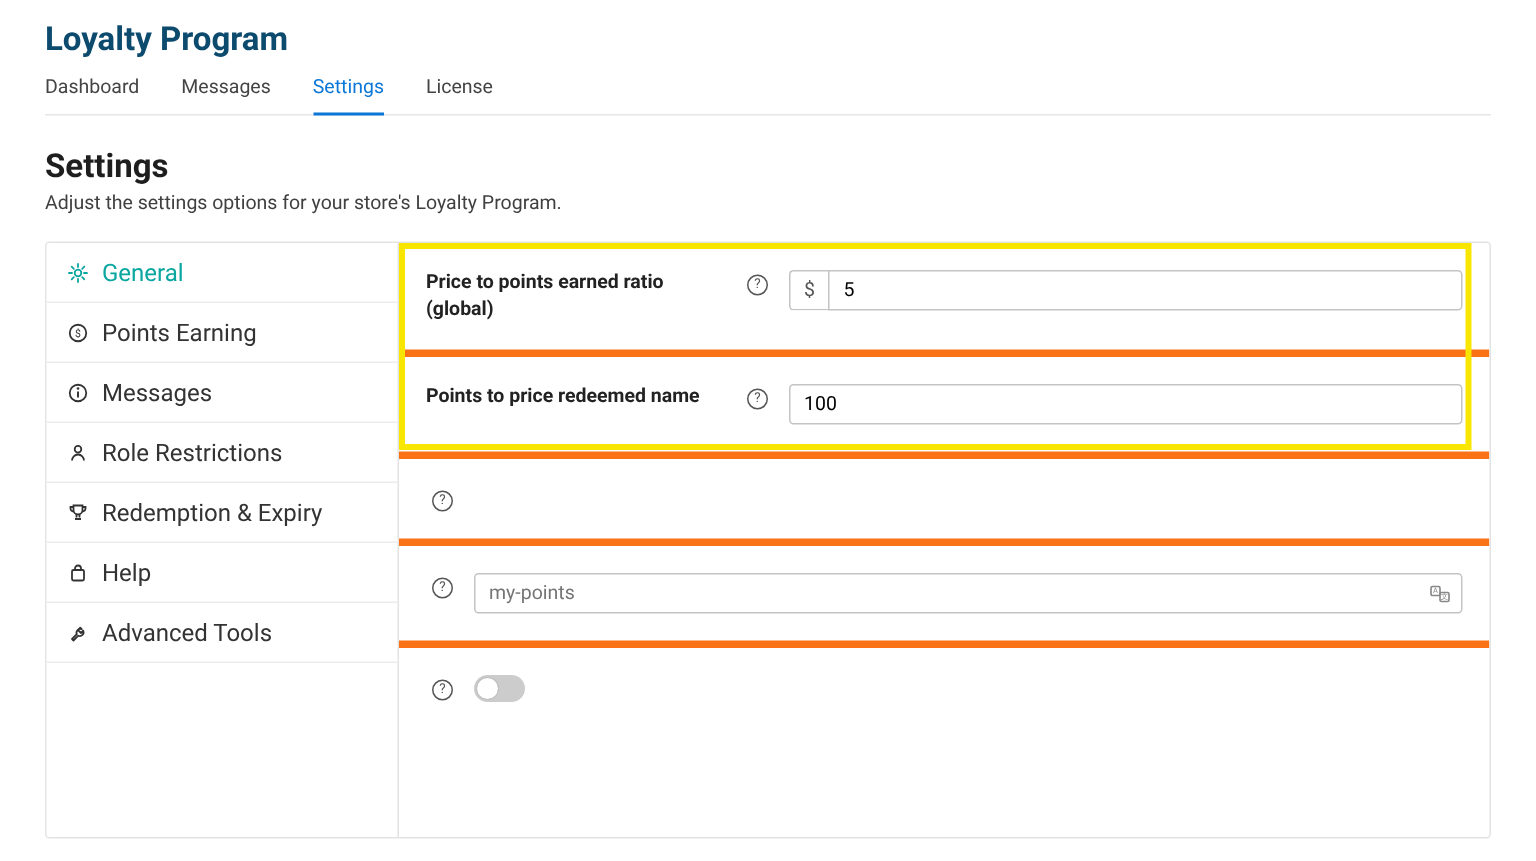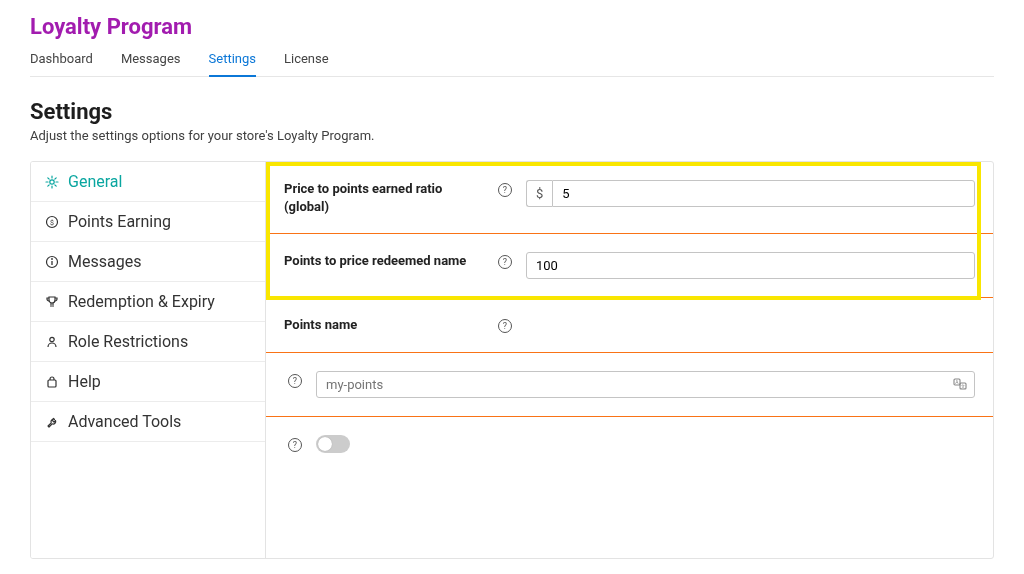--- a/index.html
+++ b/index.html
@@ -8,21 +8,21 @@
     background: #fff;
     color: #1e1e1e;
     width: 1024px;
     height: 574px;
     overflow: hidden;
     padding: 14px 30px 0 30px;
   }
   .page-title {
     font-size: 22px;
     font-weight: 700;
-    color: #a21caf;
+    color: #0c4a6e;
     margin-bottom: 12px;
   }
   .tabs {
     display: flex;
     gap: 28px;
     border-bottom: 1px solid #e6e6e6;
     margin-bottom: 22px;
   }
   .tab {
     font-size: 13px;
@@ -89,21 +89,21 @@
     left: 0; right: 12px; top: 0;
     height: 138px;
     border: 4px solid #f9e600;
     pointer-events: none;
     z-index: 5;
   }
   .field-row {
     display: flex;
     align-items: flex-start;
     padding: 18px 18px 18px 18px;
-    border-bottom: 1px solid #f97316;
+    border-bottom: 5px solid #f97316;
     gap: 10px;
   }
   .field-label {
     width: 200px;
     font-size: 13px;
     font-weight: 700;
     color: #222;
     line-height: 1.35;
   }
   .help-col {
@@ -246,32 +246,32 @@
         <span class="icon">
           <svg width="14" height="14" viewBox="0 0 14 14">
             <use href="#i-info"></use>
           </svg>
         </span>
         <span>Messages</span>
       </div>
       <div class="sidebar-item">
         <span class="icon">
           <svg width="14" height="14" viewBox="0 0 14 14">
+            <use href="#i-person"></use>
+          </svg>
+        </span>
+        <span>Role Restrictions</span>
+      </div>
+      <div class="sidebar-item">
+        <span class="icon">
+          <svg width="14" height="14" viewBox="0 0 14 14">
             <use href="#i-trophy"></use>
           </svg>
         </span>
         <span>Redemption &amp; Expiry</span>
-      </div>
-      <div class="sidebar-item">
-        <span class="icon">
-          <svg width="14" height="14" viewBox="0 0 14 14">
-            <use href="#i-person"></use>
-          </svg>
-        </span>
-        <span>Role Restrictions</span>
       </div>
       <div class="sidebar-item">
         <span class="icon">
           <svg width="14" height="14" viewBox="0 0 14 14">
             <use href="#i-bag"></use>
           </svg>
         </span>
         <span>Help</span>
       </div>
       <div class="sidebar-item">
@@ -302,21 +302,20 @@
       <div class="field-label">Points to price redeemed name</div>
       <div class="help-col">
           <span class="help-icon">?</span>
         </div>
       <div class="field-input-wrap">
         <input class="text" value="100" style="">
       </div>
     </div>
 
     <div class="field-row">
-      <div class="field-label">Points name</div>
       <div class="help-col">
           <span class="help-icon">?</span>
         </div>
     </div>
 
     <div class="field-row">
       <div class="help-col">
           <span class="help-icon">?</span>
         </div>
       <div class="field-input-wrap">

